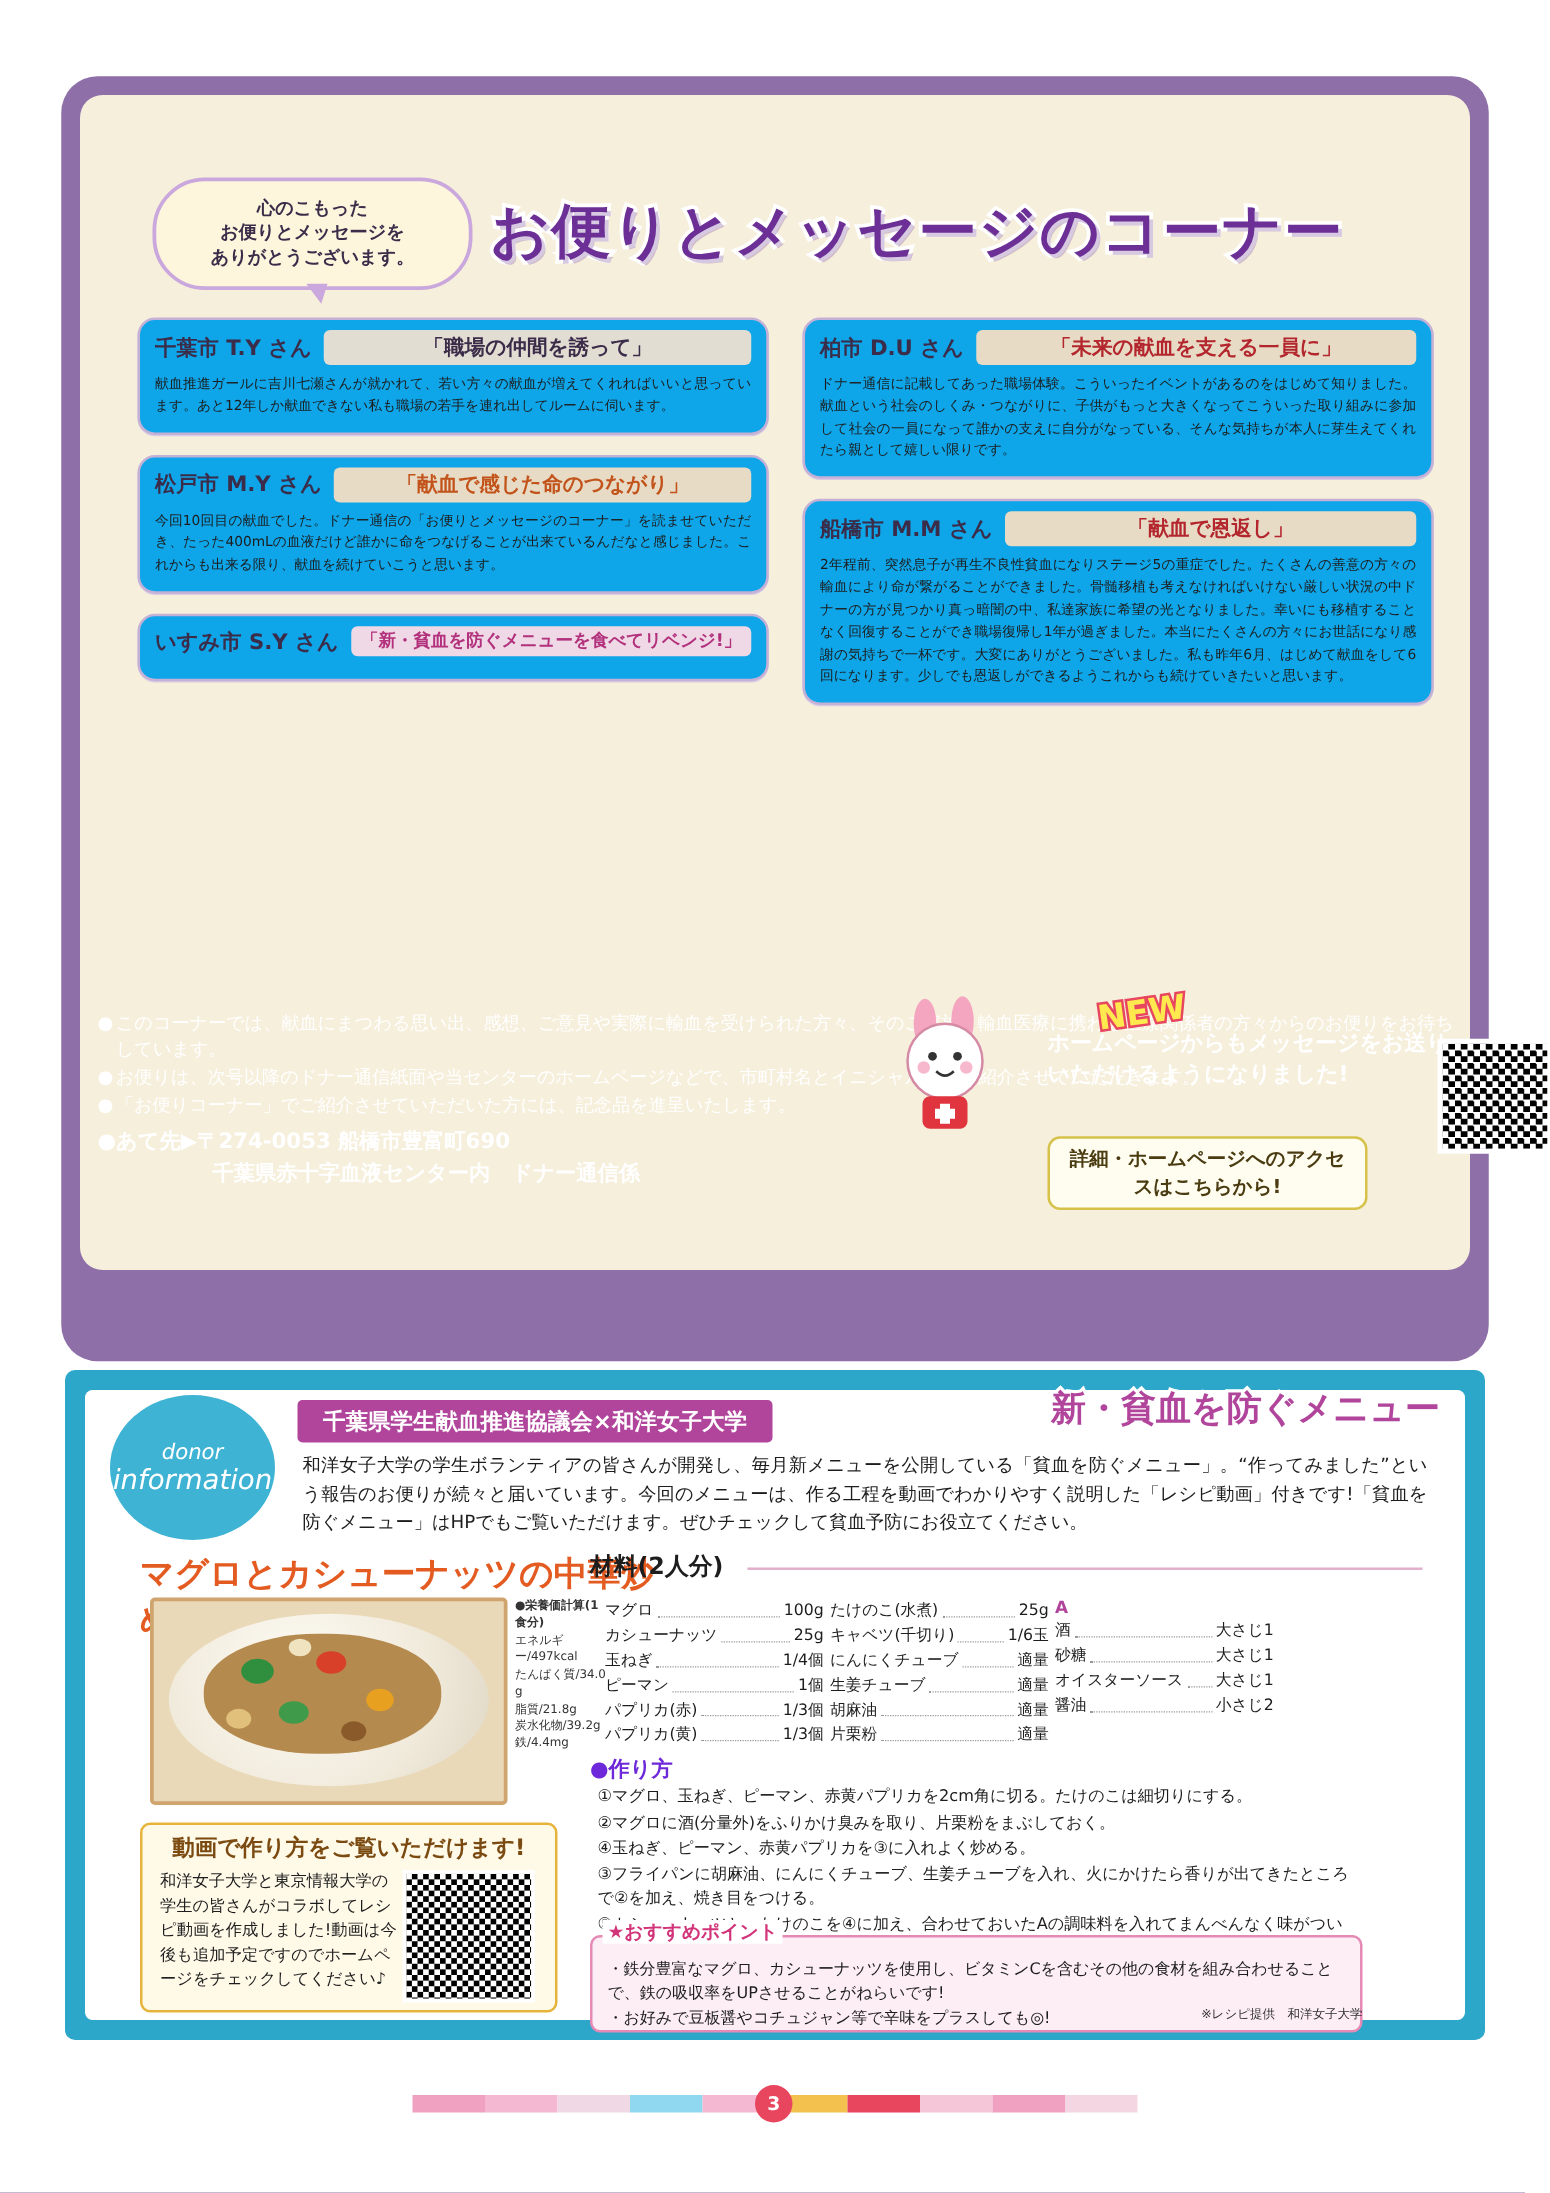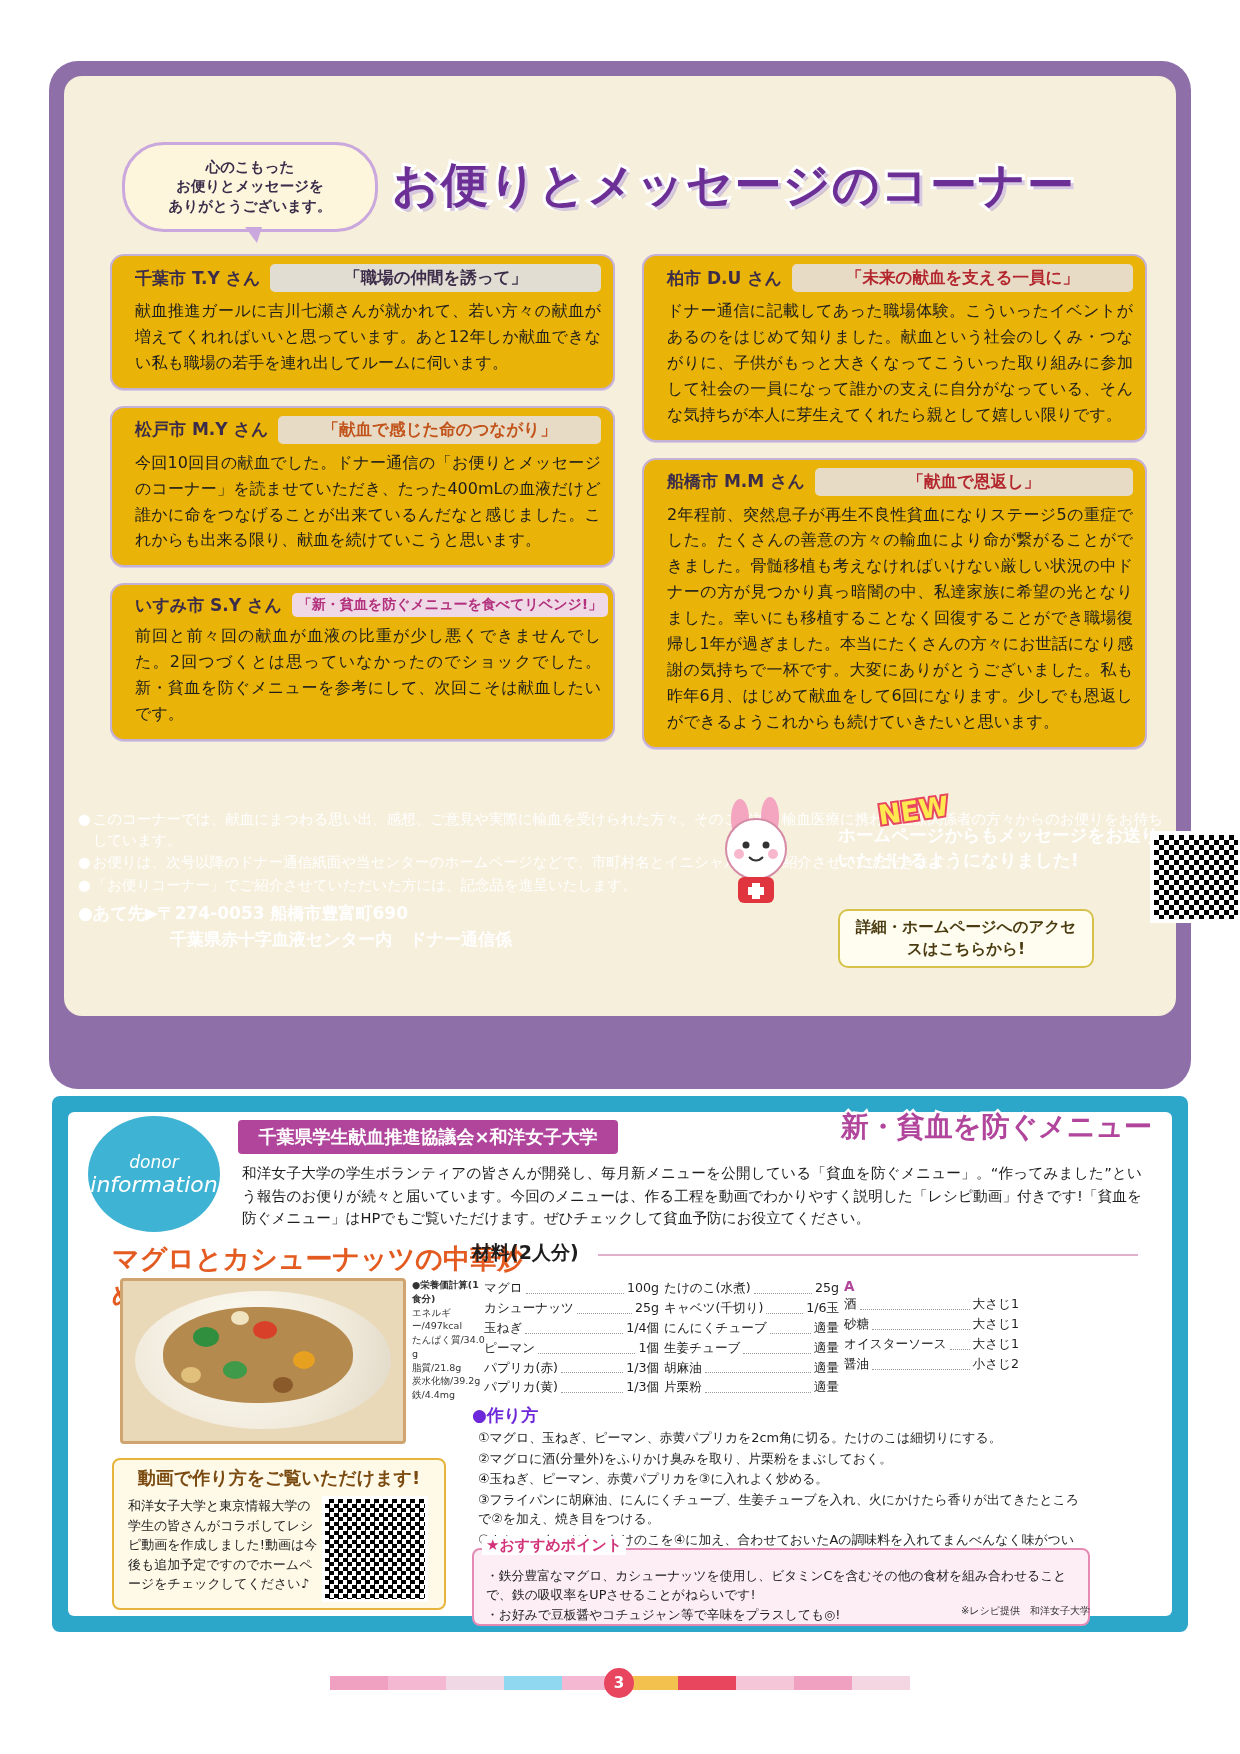--- a/index.html
+++ b/index.html
@@ -43,35 +43,35 @@
     -webkit-text-stroke:6px #ffffff;
     paint-order:stroke fill;
     text-shadow:3px 3px 0 rgba(140,100,170,.35);
     display:flex;align-items:center;
     white-space:nowrap;
   }
   .col{position:absolute;width:505px;}
   .col.left{left:58px;}
   .col.right{left:590px;}
   .card{
-    background:#eab308;border:2px solid #c5b0d6;border-radius:14px;
-    padding:8px 12px 12px 23px;margin-bottom:16px;
+    background:#0ea5e9;border:2px solid #c5b0d6;border-radius:14px;
+    padding:8px 12px 12px 12px;margin-bottom:16px;
     box-shadow:0 1px 0 #d8cbe4;
   }
   .card-head{display:flex;align-items:center;gap:10px;margin-bottom:6px;}
   .sender{font-size:17px;font-weight:bold;color:#3b2d4a;white-space:nowrap;}
   .topic{
     flex:1;text-align:center;font-size:16.5px;font-weight:bold;color:#5b2b1e;
     background:#e7dbc5;border-radius:5px;padding:3px 6px;white-space:nowrap;
   }
   .topic.red{color:#b3262d;}
   .topic.orange{color:#c2531a;}
   .topic.pink{background:#efd9e6;color:#b2307c;font-size:14px;}
   .topic.gray{background:#e2ddd2;color:#3b2d4a;}
-  .body-text{font-size:16px;line-height:1.62;color:#1d1d1d;text-align:justify;}
+  .body-text{font-size:11px;line-height:1.62;color:#1d1d1d;text-align:justify;}
 
   .await{
     position:absolute;left:0;top:940px;width:1112px;text-align:center;
     font-size:26px;font-weight:bold;color:#c2185b;letter-spacing:1px;
   }
 
   
   .purple-notes{
     position:absolute;left:26px;top:1000px;width:1090px;color:#ffffff;
   }
@@ -275,21 +275,20 @@
           <div class="topic orange">「献血で感じた命のつながり」</div>
         </div>
         <div class="body-text">今回10回目の献血でした。ドナー通信の「お便りとメッセージのコーナー」を読ませていただき、たった400mLの血液だけど誰かに命をつなげることが出来ているんだなと感じました。これからも出来る限り、献血を続けていこうと思います。</div>
       </div>
 
       <div class="card">
         <div class="card-head">
           <div class="sender">いすみ市 S.Y さん</div>
           <div class="topic pink">「新・貧血を防ぐメニューを食べてリベンジ!」</div>
         </div>
-        <div class="body-text">前回と前々回の献血が血液の比重が少し悪くできませんでした。2回つづくとは思っていなかったのでショックでした。新・貧血を防ぐメニューを参考にして、次回こそは献血したいです。</div>
       </div>
 
     </div>
 
     <div class="col right" style="top:190px;">
 
       <div class="card">
         <div class="card-head">
           <div class="sender">柏市 D.U さん</div>
           <div class="topic red">「未来の献血を支える一員に」</div>

